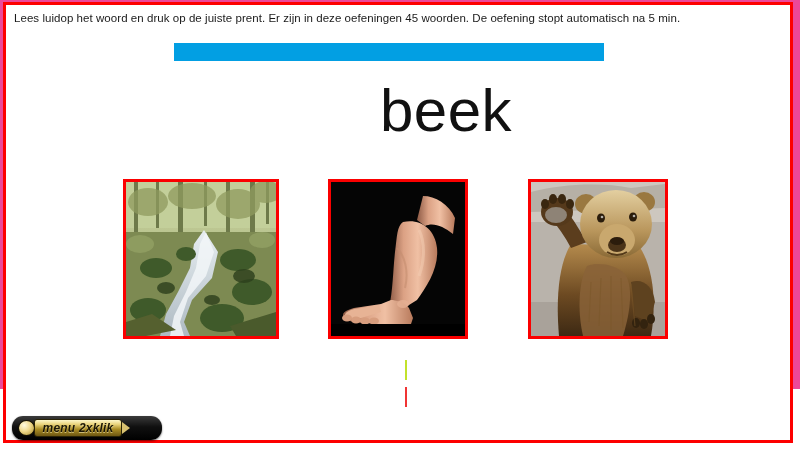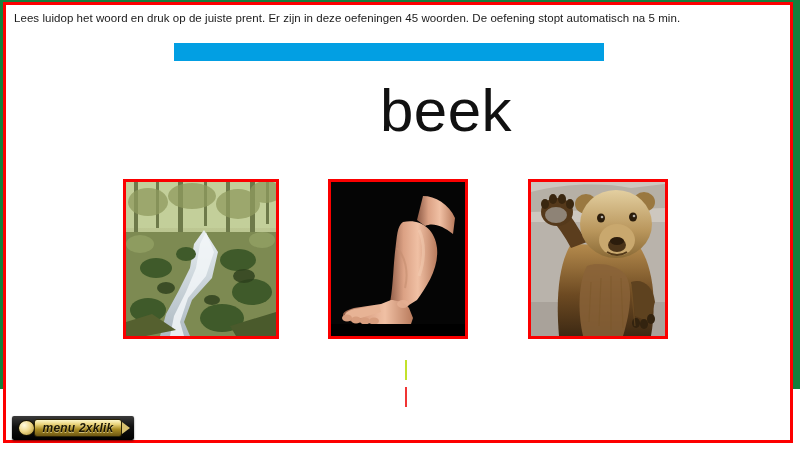--- a/index.html
+++ b/index.html
@@ -11,21 +11,21 @@
     width: 800px;
     height: 449px;
     overflow: hidden;
     font-family: "Liberation Sans", sans-serif;
   }
 
   #screen {
     position: relative;
     width: 800px;
     height: 389px;
-    background: #15803d;
+    background: #ec4899;
   }
 
   
   #stage-frame {
     position: absolute;
     left: 3px;
     top: 2px;
     width: 790px;
     height: 441px;
     border: 3px solid #fd0000;
@@ -113,24 +113,25 @@
   .caret-top { top: 0px; height: 20px; background: #c2e22b; }
   .caret-bottom { top: 27px; height: 20px; background: #f03434; }
 
   
   #menu-button {
     position: absolute;
     left: 12px;
     top: 416px;
     width: 122px;
     height: 24px;
-    border-radius: 2px;
+    border-radius: 11px;
     background: linear-gradient(#3b3b3b 0%, #101010 45%, #000000 100%);
     box-shadow: 0 1px 2px rgba(0,0,0,0.55);
     cursor: pointer;
+    padding-left: 28px;
   }
   #menu-plate {
     position: absolute;
     left: 22px;
     top: 3px;
     width: 88px;
     height: 18px;
     border-radius: 3px;
     background: linear-gradient(#fdf7c9 0%, #e8d279 28%, #a98c24 58%, #6d5713 100%);
     border: 1px solid #2a2306;

